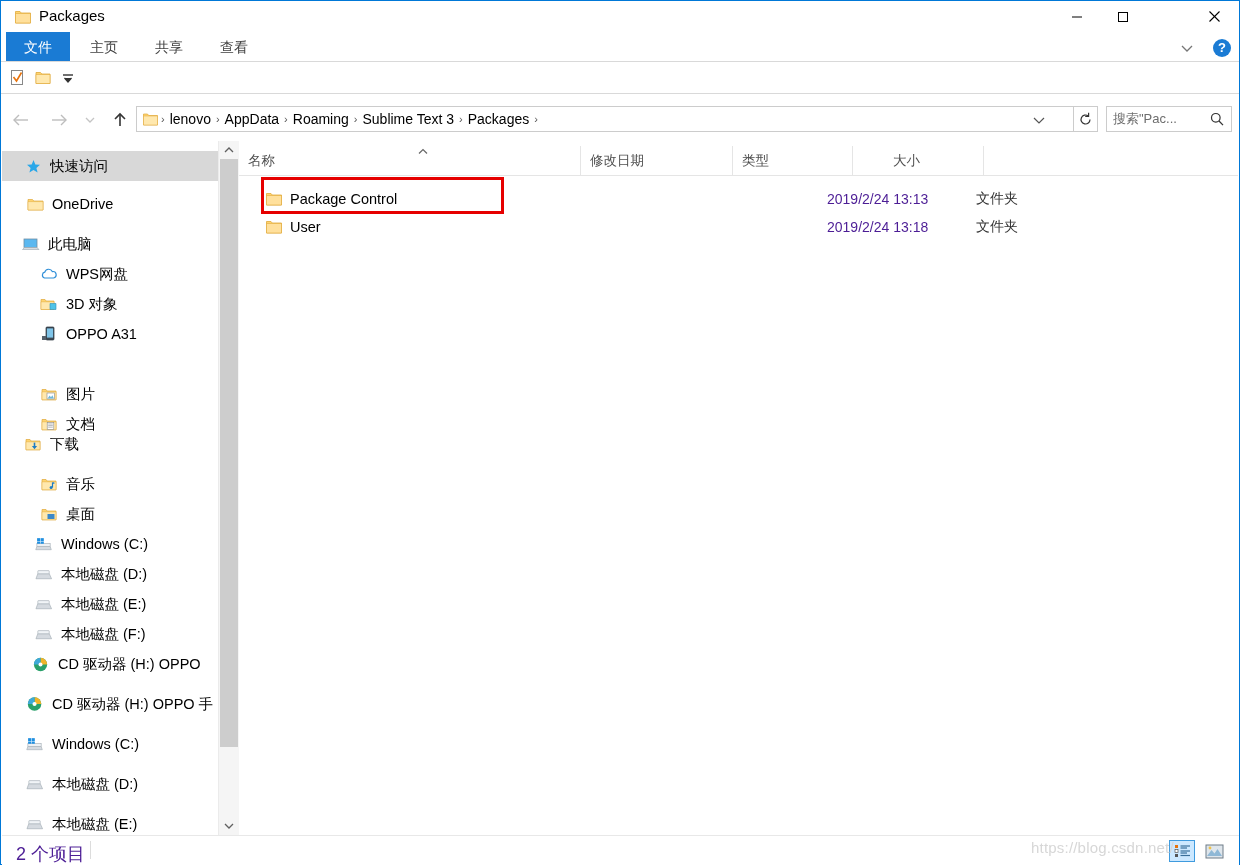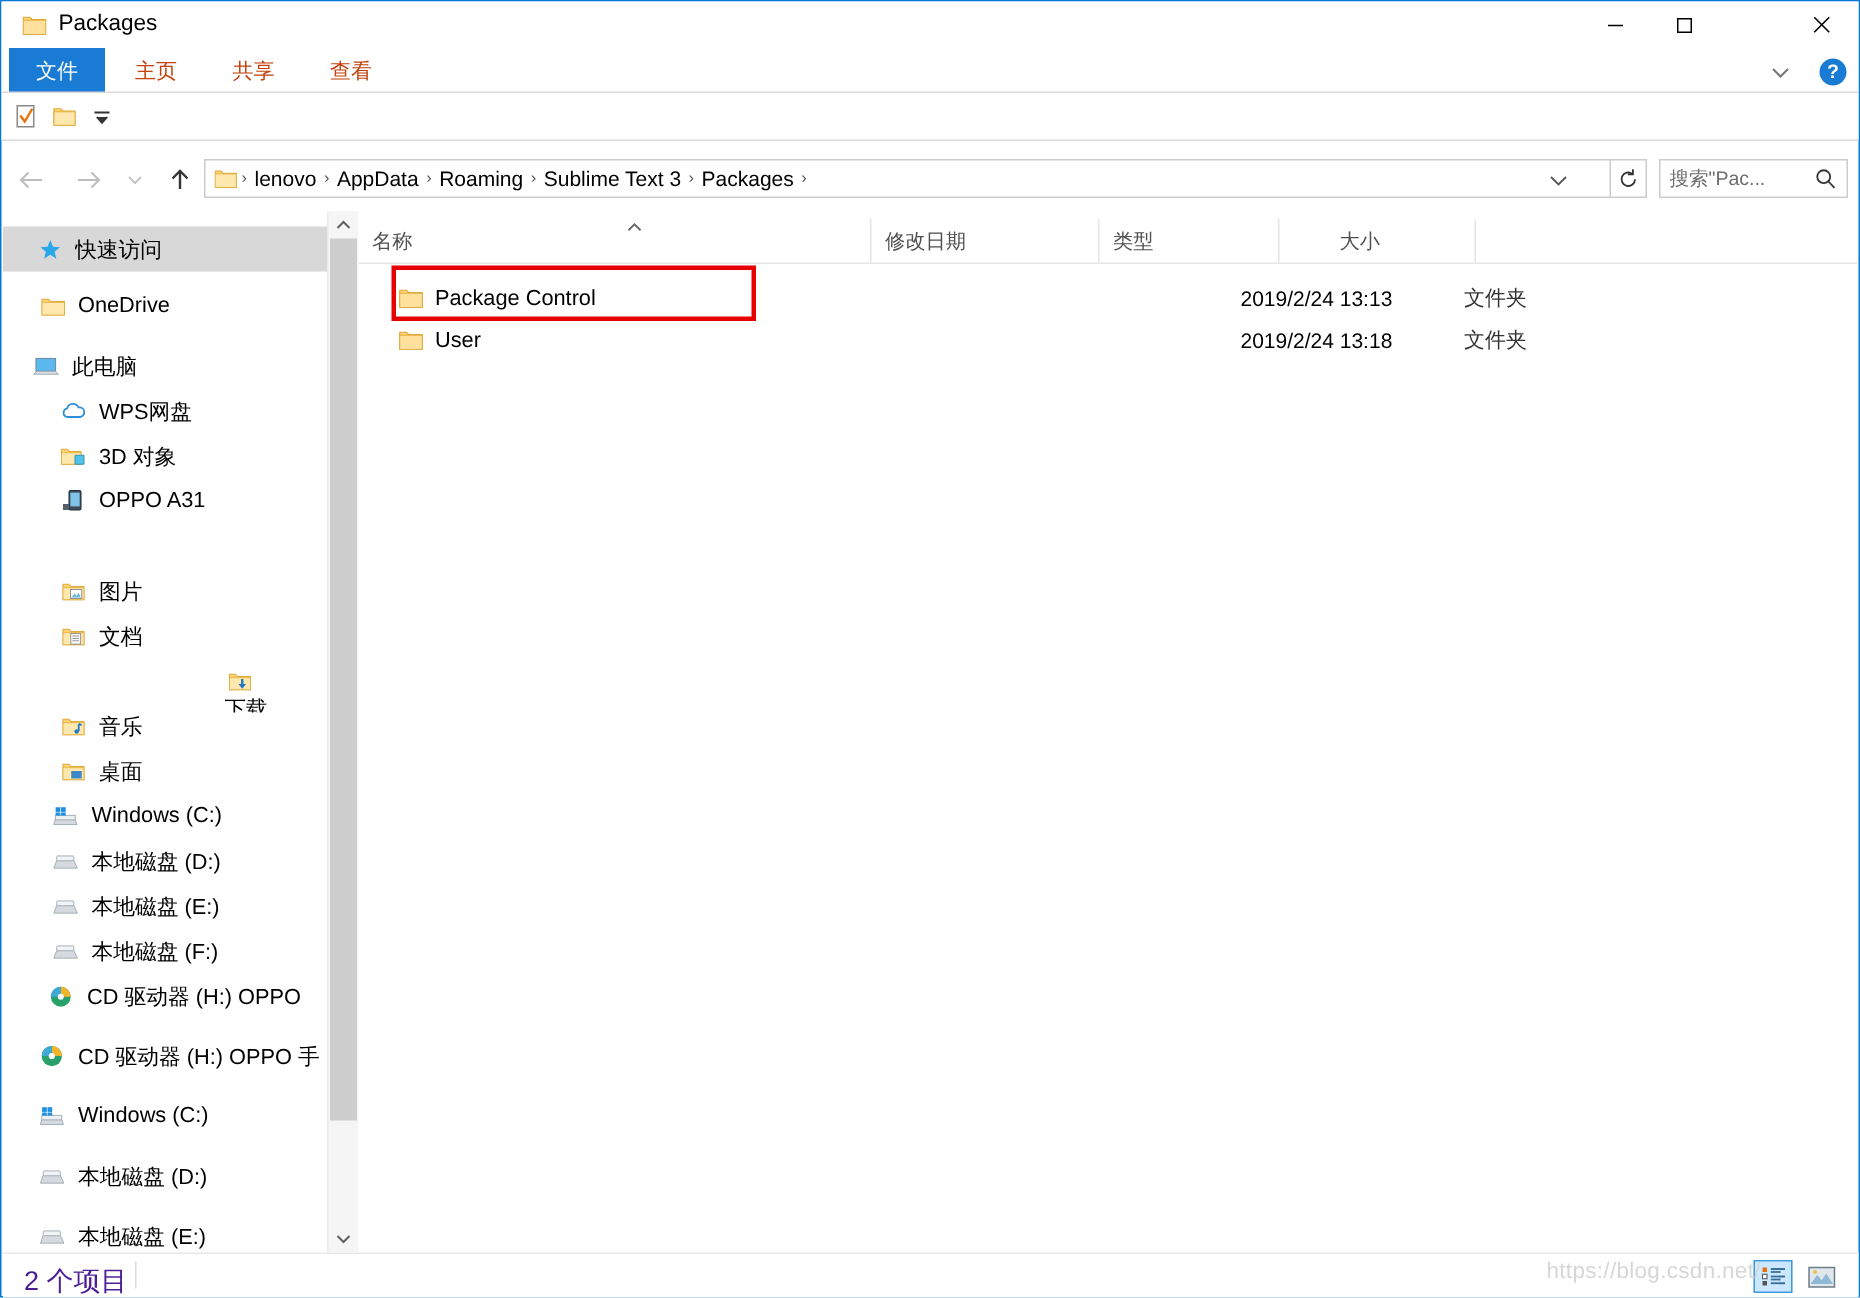--- a/index.html
+++ b/index.html
@@ -65,21 +65,21 @@
     width: 1238px;
     height: 30px;
     background: #ffffff;
   }
   .tab {
     position: absolute;
     top: 0;
     height: 30px;
     line-height: 30px;
     font-size: 14px;
-    color: #c2410c;
+    color: #404040;
     text-align: center;
     white-space: nowrap;
   }
   .tab.file {
     left: 5px;
     width: 64px;
     background: #1a7bd4;
     color: #ffffff;
   }
   .tab.home { left: 80px; width: 46px; }
@@ -323,21 +323,21 @@
     position: absolute;
     left: 51px;
     font-size: 14.5px;
     color: #000000;
     white-space: nowrap;
   }
   .row-date {
     position: absolute;
     left: 588px;
     font-size: 14px;
-    color: #000000;
+    color: #4c1d95;
     white-space: nowrap;
   }
   .row-type {
     position: absolute;
     left: 737px;
     font-size: 14px;
     color: #333333;
     white-space: nowrap;
   }
   .row-size {
@@ -610,21 +610,21 @@
             <path d="M2.8 4.8 H15 V12.8 H1 V4.8 Z" fill="#ffe8ae" stroke="#e0a93b" stroke-width="0.5"></path>
             <rect x="6.2" y="5.4" width="6.6" height="7" fill="#fff" stroke="#888" stroke-width="0.6"></rect>
             <line x1="7.2" y1="7" x2="11.8" y2="7" stroke="#888" stroke-width="0.6"></line>
             <line x1="7.2" y1="8.6" x2="11.8" y2="8.6" stroke="#888" stroke-width="0.6"></line>
             <line x1="7.2" y1="10.2" x2="11.8" y2="10.2" stroke="#888" stroke-width="0.6"></line>
           </svg>
       </span>
       <span class="side-label">文档</span>
     </div>
 
-    <div class="side-item" style="top:304px;padding-left:50px;flex-direction:column;">
+    <div class="side-item" style="top:288px;padding-left:22px;">
       <span class="side-icon">
         <svg width="17" height="15" viewBox="0 0 17 15">
             <path d="M1 2.5 H5 L6.2 4 H15 V12.8 H1 Z" fill="#ffd470" stroke="#e0a93b" stroke-width="0.7"></path>
             <path d="M2.8 4.8 H15 V12.8 H1 V4.8 Z" fill="#ffe8ae" stroke="#e0a93b" stroke-width="0.5"></path>
             <line x1="9.5" y1="5.6" x2="9.5" y2="10" stroke="#1f7cc4" stroke-width="1.6"></line>
             <polygon points="6.9,9 12.1,9 9.5,12.2" fill="#1f7cc4"></polygon>
           </svg>
       </span>
       <span class="side-label">下载</span>
     </div>

